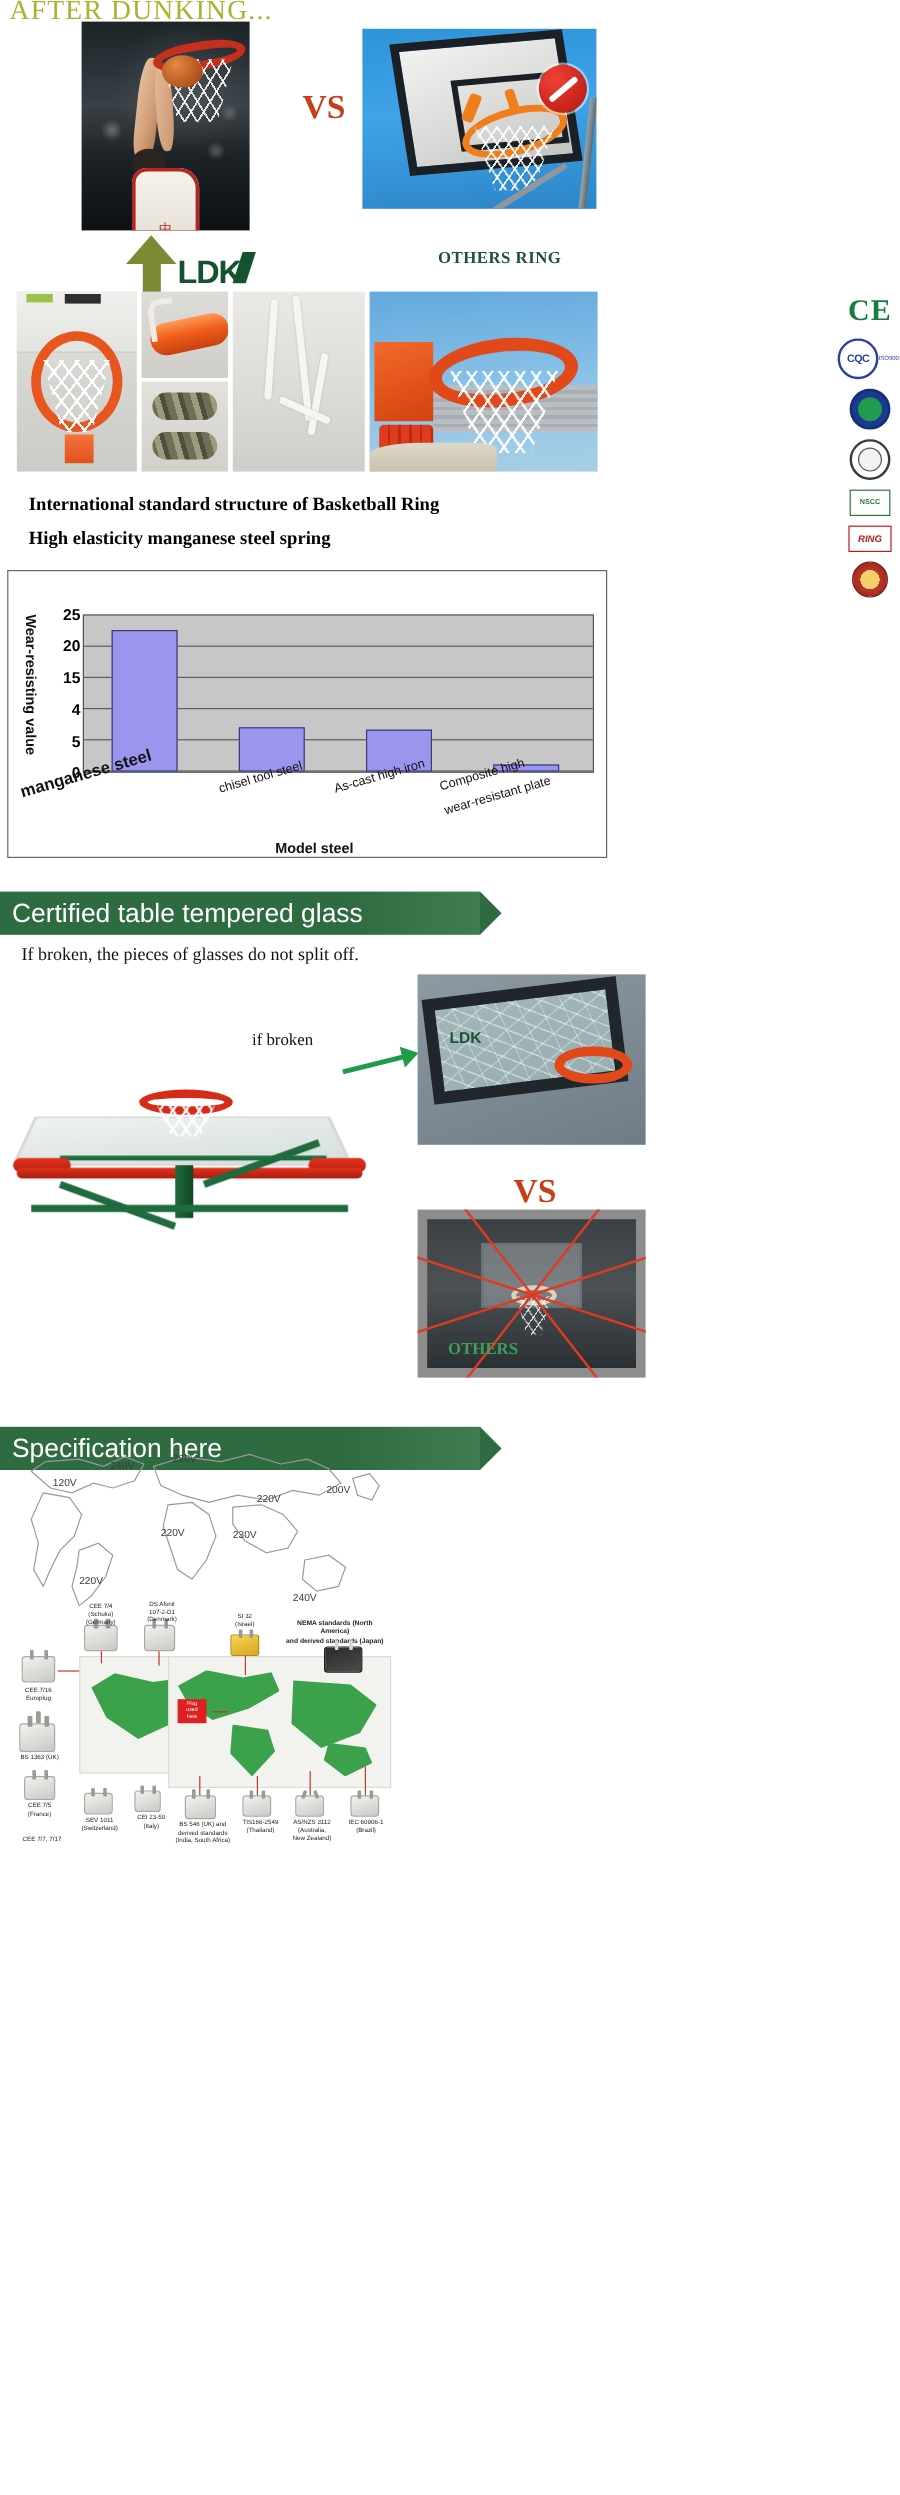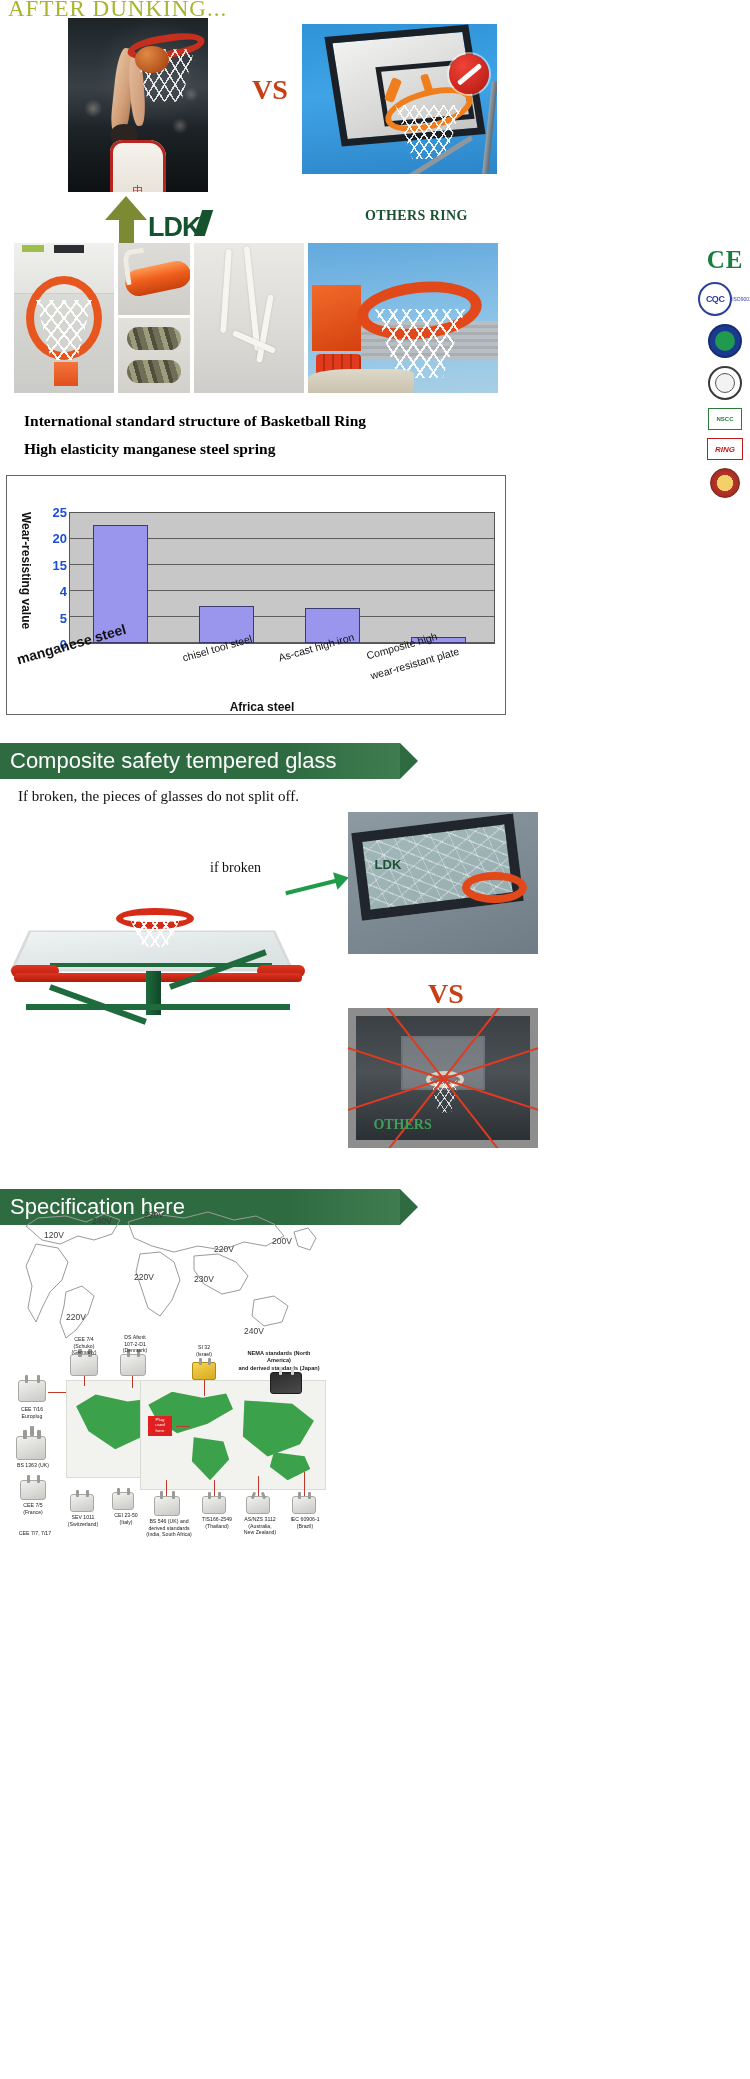--- a/index.html
+++ b/index.html
@@ -303,21 +303,21 @@
   }
   .plot {
     position:absolute; background:#c7c7c7; border:1px solid #555;
   }
   .gridline { position:absolute; left:0; right:0; height:1px; background:#5d5d5d; }
   .bar {
     position:absolute; bottom:0; background:#9a96ee; border:1px solid #3b3b6e;
   }
   .ytick {
     position:absolute; right:0; font-size:13px; font-weight:bold;
-    color:#1d4ed8; transform:translateY(-50%); text-align:right;
+    color:#000000; transform:translateY(-50%); text-align:right;
   }
   .ylab-rot {
     position:absolute; writing-mode:vertical-rl; text-orientation:mixed;
     font-size:12px; font-weight:bold; color:#111; white-space:nowrap;
   }
   .xcat {
     position:absolute; font-size:10.5px; color:#111;
     transform:rotate(-16deg); transform-origin:left top; white-space:nowrap;
   }
   .xcat.big {
@@ -599,25 +599,25 @@
     </div>
 
   <div class="abs" style="left:62px;top:172px;right:10px;height:52px;">
     <div class="xcat big" style="left:-54px;top:4px;">manganese steel</div>
     <div class="xcat" style="left:112px;top:4px;">chisel tool steel</div>
     <div class="xcat" style="left:208px;top:4px;">As-cast high iron</div>
     <div class="xcat" style="left:296px;top:2px;">Composite high</div>
     <div class="xcat" style="left:300px;top:22px;">wear-resistant plate</div>
   </div>
 
-  <div class="xaxis-label" style="left:40px;top:224px;width:430px;">Africa  steel</div>
+  <div class="xaxis-label" style="left:40px;top:224px;width:430px;">Model  steel</div>
 </div>
 
 <div class="abs banner" style="left:0;top:743px;width:400px;">
-  <span>Composite safety tempered glass</span>
+  <span>Certified table tempered glass</span>
 </div>
 
 <div class="abs sub-serif" style="left:18px;top:788px;">If broken, the pieces of glasses do not split off.</div>
 
 <div class="abs if-broken-label" style="left:210px;top:860px;">if broken</div>
 <div class="green-arrow-h" style="left:285px;top:885px;width:52px;transform:rotate(-14deg);"></div>
 
 <div class="photo ph-glassbroken" style="left:348px;top:812px;width:190px;height:142px;">
   <div class="gb-frame">
     <div class="gb-shatter"></div>

